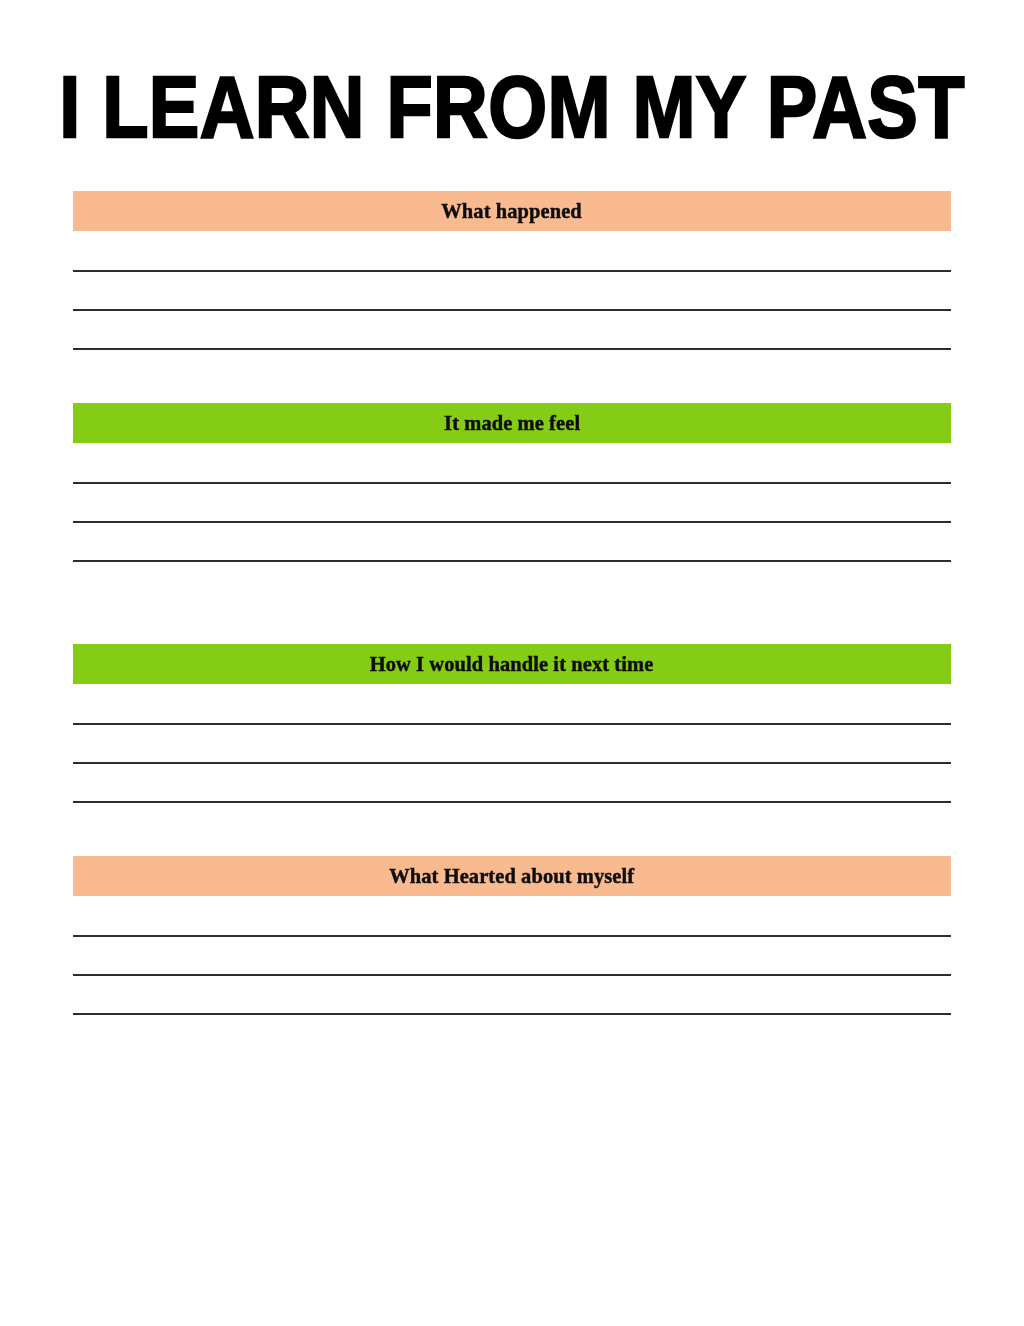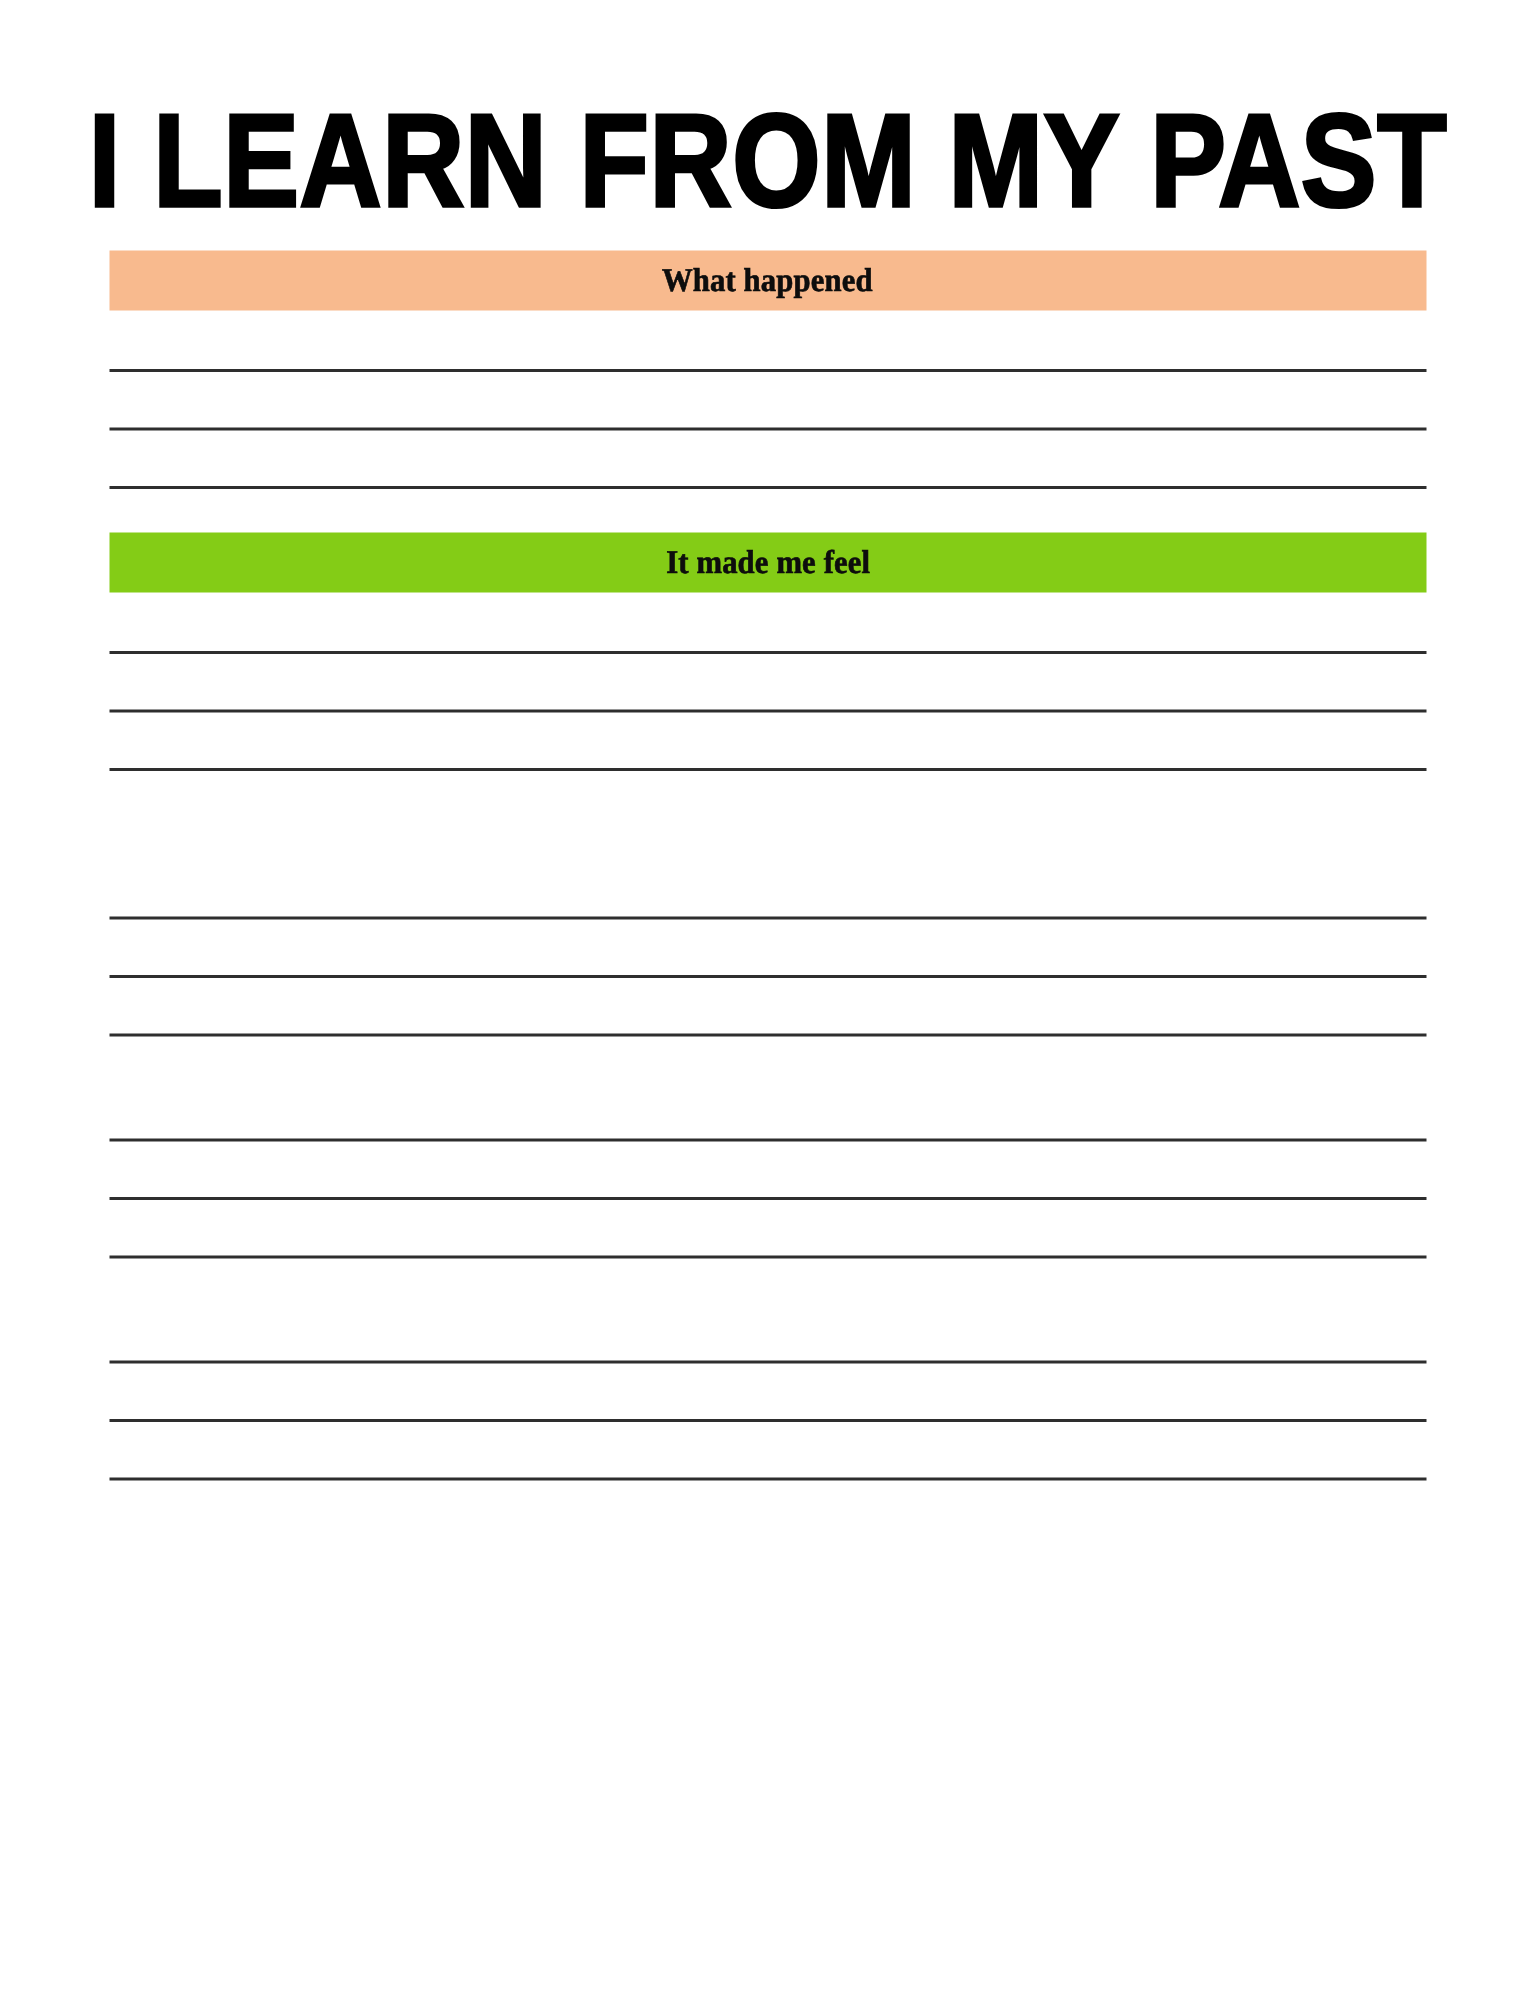--- a/index.html
+++ b/index.html
@@ -52,20 +52,21 @@
   .sections {
     position: absolute;
     left: 0;
     right: 0;
     top: 167px;
   }
 
   .section {
     position: relative;
     width: 100%;
+    margin-top: 24px;
   }
 
   .section-band {
     box-sizing: border-box;
     margin: 0 auto;
     width: 878px;
     height: 40px;
     display: flex;
     align-items: center;
     justify-content: center;
@@ -134,28 +135,34 @@
         </div>
         <div class="section-lines">
           <div class="rule-line"></div>
           <div class="rule-line"></div>
           <div class="rule-line"></div>
         </div>
       </div>
       <div class="section-gap"></div>
       <div class="section-gap"></div>
       <div class="section">
+        <div class="section-band pink">
+          <span class="section-band-label">How I would handle it next time</span>
+        </div>
         <div class="section-lines">
           <div class="rule-line"></div>
           <div class="rule-line"></div>
           <div class="rule-line"></div>
         </div>
       </div>
       <div class="section-gap"></div>
       <div class="section">
+        <div class="section-band peach">
+          <span class="section-band-label">What Hearted about myself</span>
+        </div>
         <div class="section-lines">
           <div class="rule-line"></div>
           <div class="rule-line"></div>
           <div class="rule-line"></div>
         </div>
       </div>
       <div class="section-gap"></div>
       <div class="section">
         <div class="section-lines">
           <div class="rule-line"></div>

